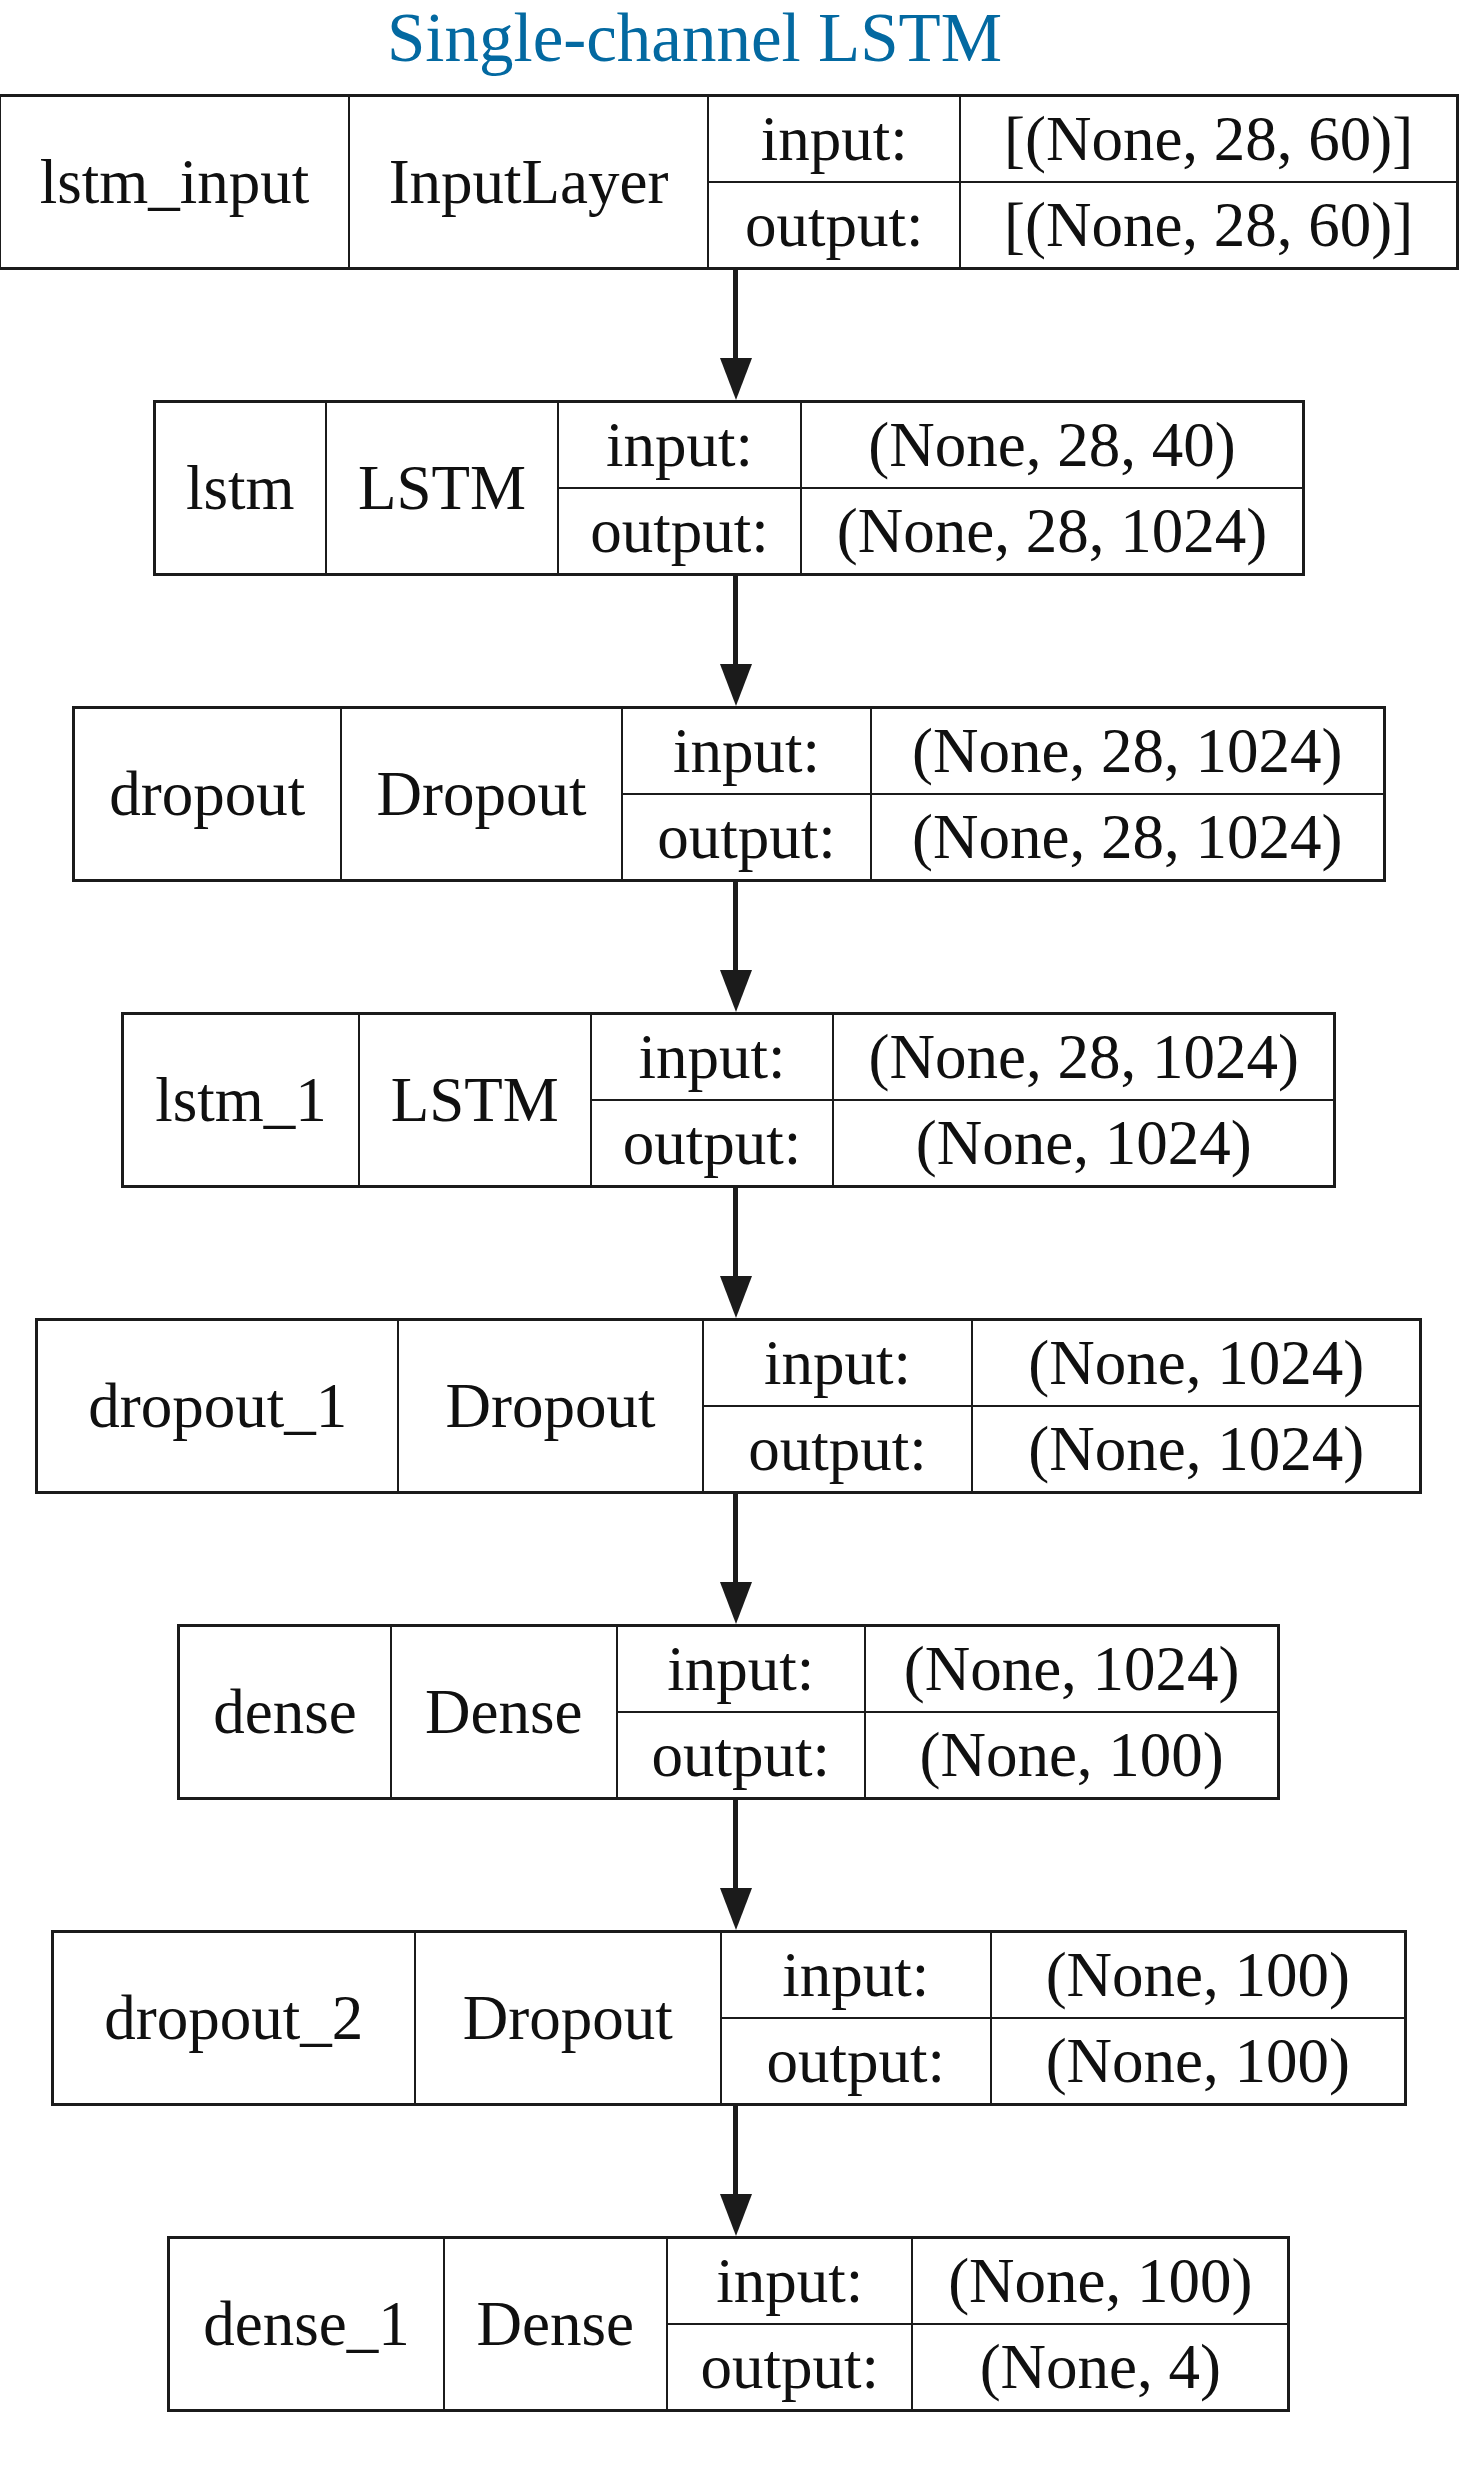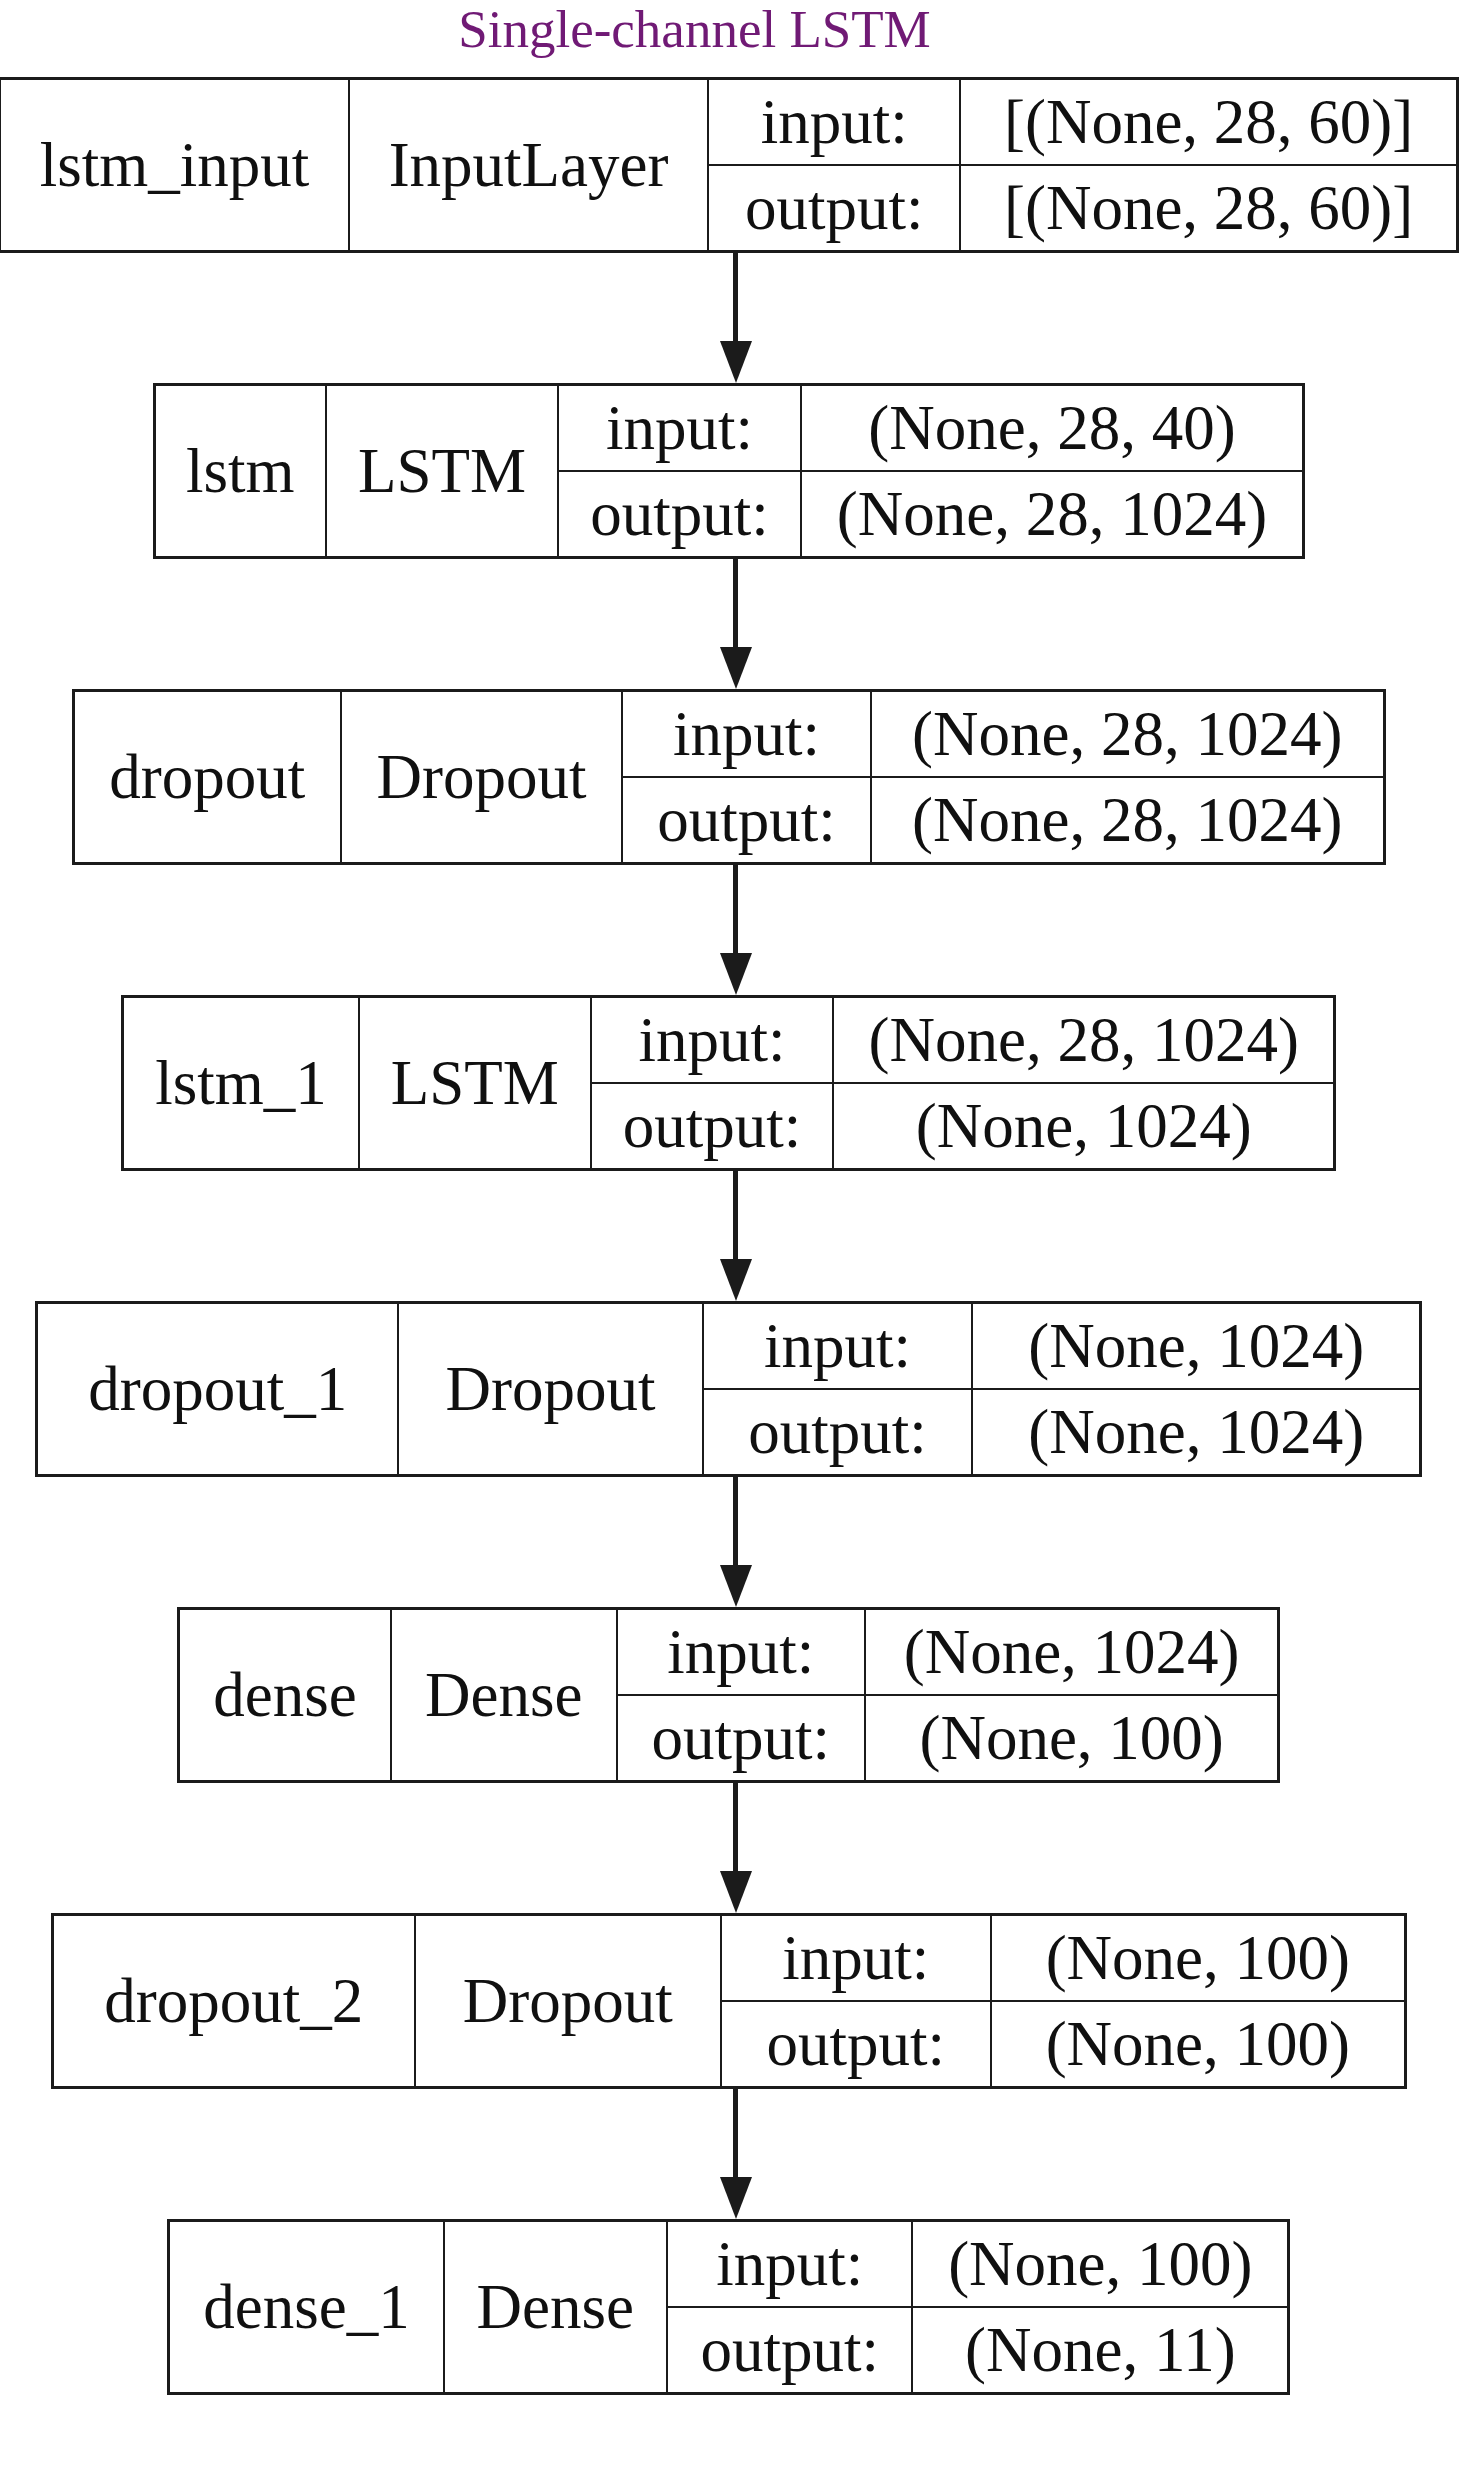--- a/index.html
+++ b/index.html
@@ -15,25 +15,25 @@
   .page {
     width: 1481px;
     height: 2487px;
     position: relative;
   }
   .title {
     width: 100%;
     box-sizing: border-box;
     padding-right: 92px;
     text-align: center;
-    font-size: 53px;
+    font-size: 69px;
     line-height: 1.05;
     margin-top: 1.7px;
     margin-bottom: 20px;
-    color: #701a75;
+    color: #0369a1;
     white-space: nowrap;
   }
   .diagram {
     position: relative;
     left: -11.7px;
     width: 1481px;
     display: flex;
     flex-direction: column;
     align-items: center;
   }
@@ -239,20 +239,20 @@
     <table class="node n8">
       <tbody>
         <tr>
           <td class="name" rowspan="2">dense_1</td>
           <td class="cls" rowspan="2">Dense</td>
           <td class="lbl">input:</td>
           <td class="val">(None, 100)</td>
         </tr>
         <tr>
           <td class="lbl">output:</td>
-          <td class="val">(None, 11)</td>
+          <td class="val">(None, 4)</td>
         </tr>
       </tbody>
     </table>
 
   </div>
 </div>
 
 
 </body></html>

